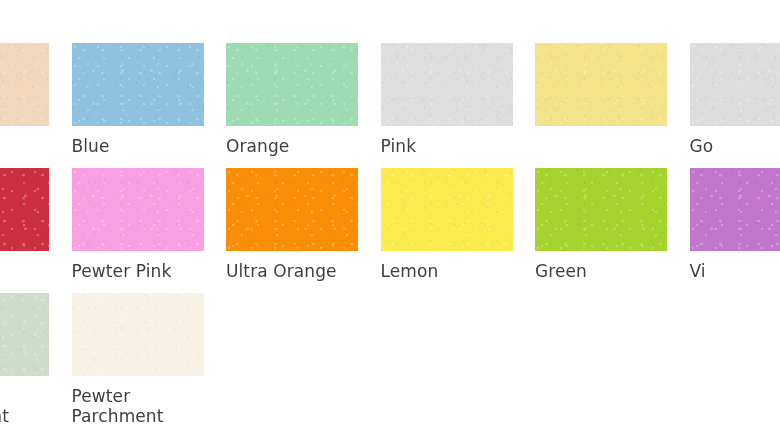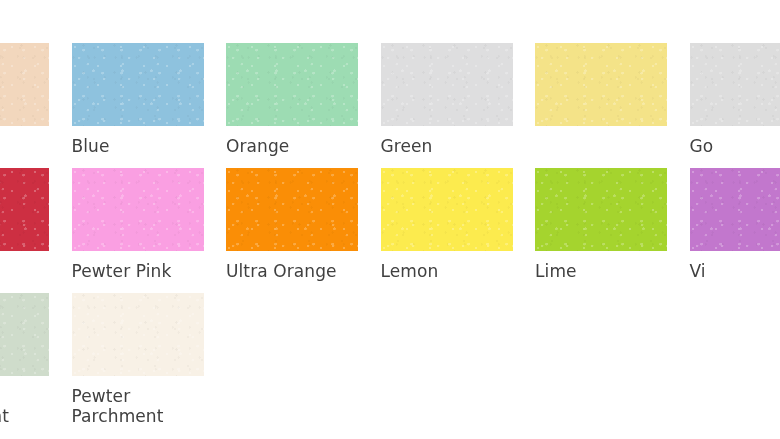--- a/index.html
+++ b/index.html
@@ -93,21 +93,21 @@
       <div class="swatch-cell">
         <div class="swatch-chip" style="background-color: rgb(142, 194, 222);"></div>
         <div class="swatch-label">Blue</div>
       </div>
       <div class="swatch-cell">
         <div class="swatch-chip" style="background-color: rgb(157, 220, 179);"></div>
         <div class="swatch-label">Orange</div>
       </div>
       <div class="swatch-cell">
         <div class="swatch-chip" style="background-color: rgb(222, 222, 223);"></div>
-        <div class="swatch-label">Green</div>
+        <div class="swatch-label">Pink</div>
       </div>
       <div class="swatch-cell">
         <div class="swatch-chip" style="background-color: rgb(244, 227, 136);"></div>
       </div>
       <div class="swatch-cell">
         <div class="swatch-chip"></div>
         <div class="swatch-label">Go</div>
       </div>
       <div class="swatch-cell">
         <div class="swatch-chip" style="background-color: rgb(205, 47, 66);"></div>
@@ -120,21 +120,21 @@
       <div class="swatch-cell">
         <div class="swatch-chip" style="background-color: rgb(250, 142, 6);"></div>
         <div class="swatch-label">Ultra Orange</div>
       </div>
       <div class="swatch-cell">
         <div class="swatch-chip" style="background-color: rgb(252, 235, 78);"></div>
         <div class="swatch-label">Lemon</div>
       </div>
       <div class="swatch-cell">
         <div class="swatch-chip" style="background-color: rgb(165, 212, 46);"></div>
-        <div class="swatch-label">Lime</div>
+        <div class="swatch-label">Green</div>
       </div>
       <div class="swatch-cell">
         <div class="swatch-chip" style="background-color: rgb(194, 119, 205);"></div>
         <div class="swatch-label">Vi</div>
       </div>
       <div class="swatch-cell">
         <div class="swatch-chip" style="background-color: rgb(207, 220, 203);"></div>
         <div class="swatch-label">Green
 Parchment</div>
       </div>

